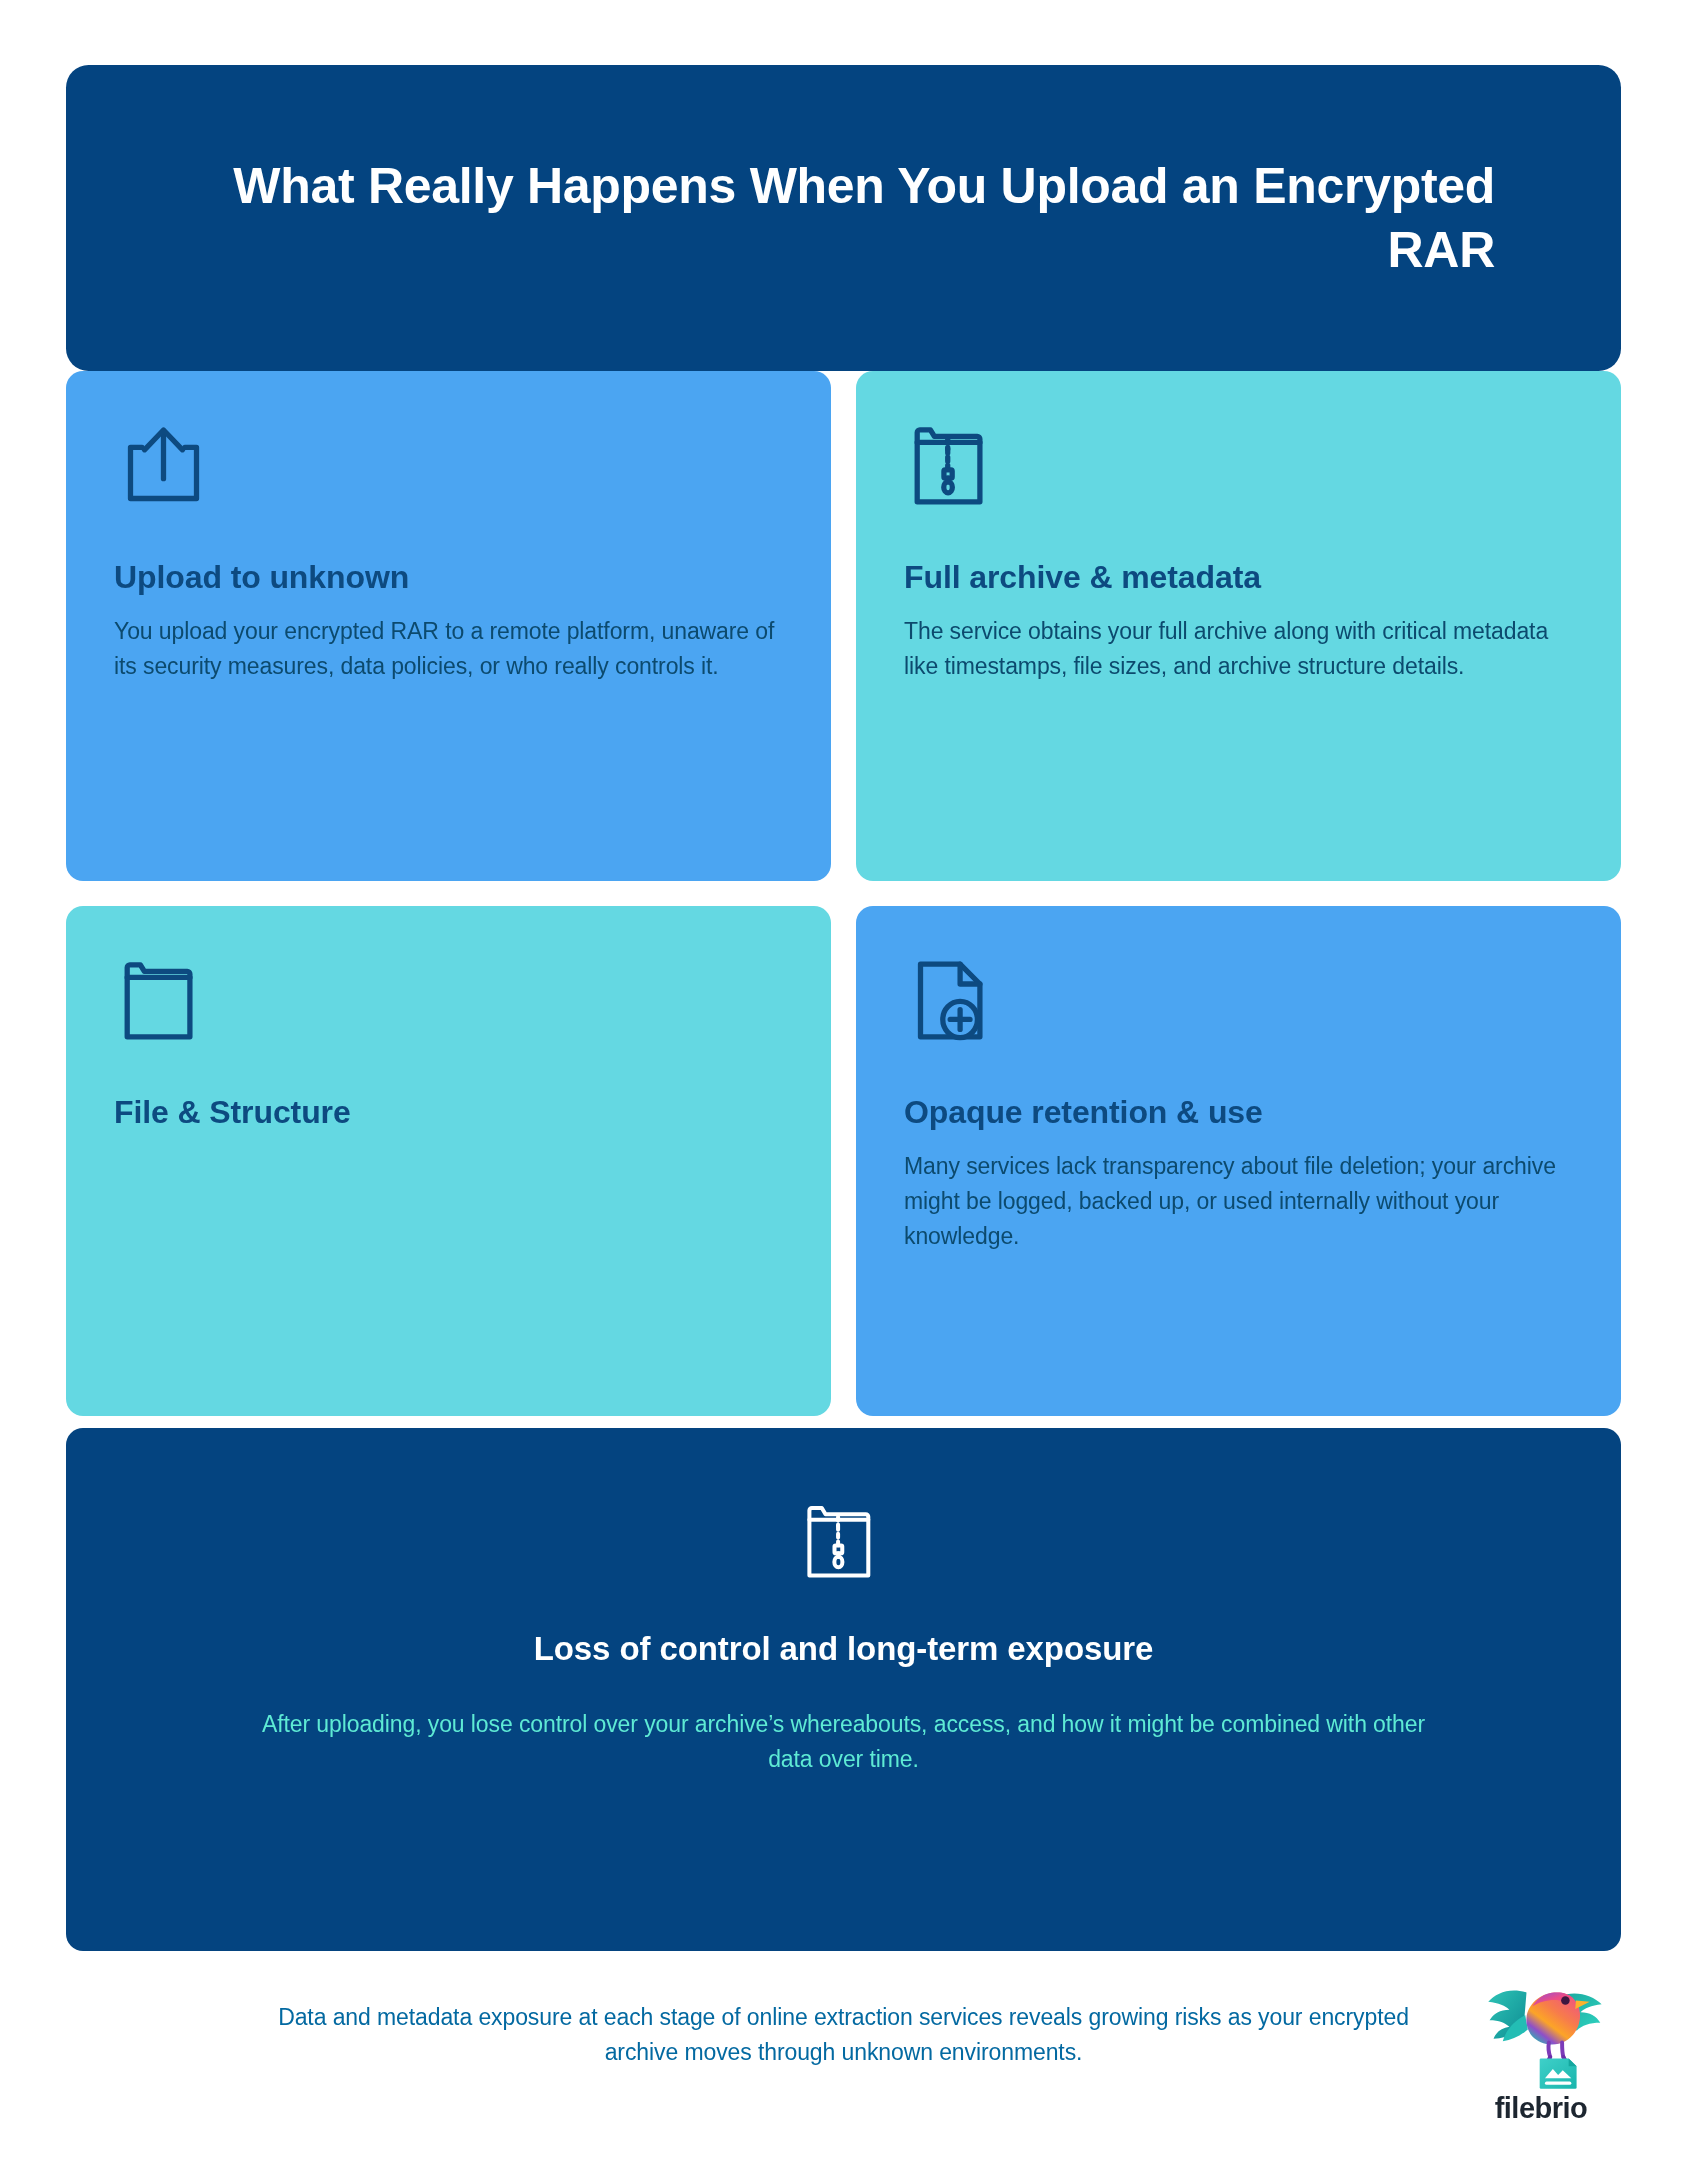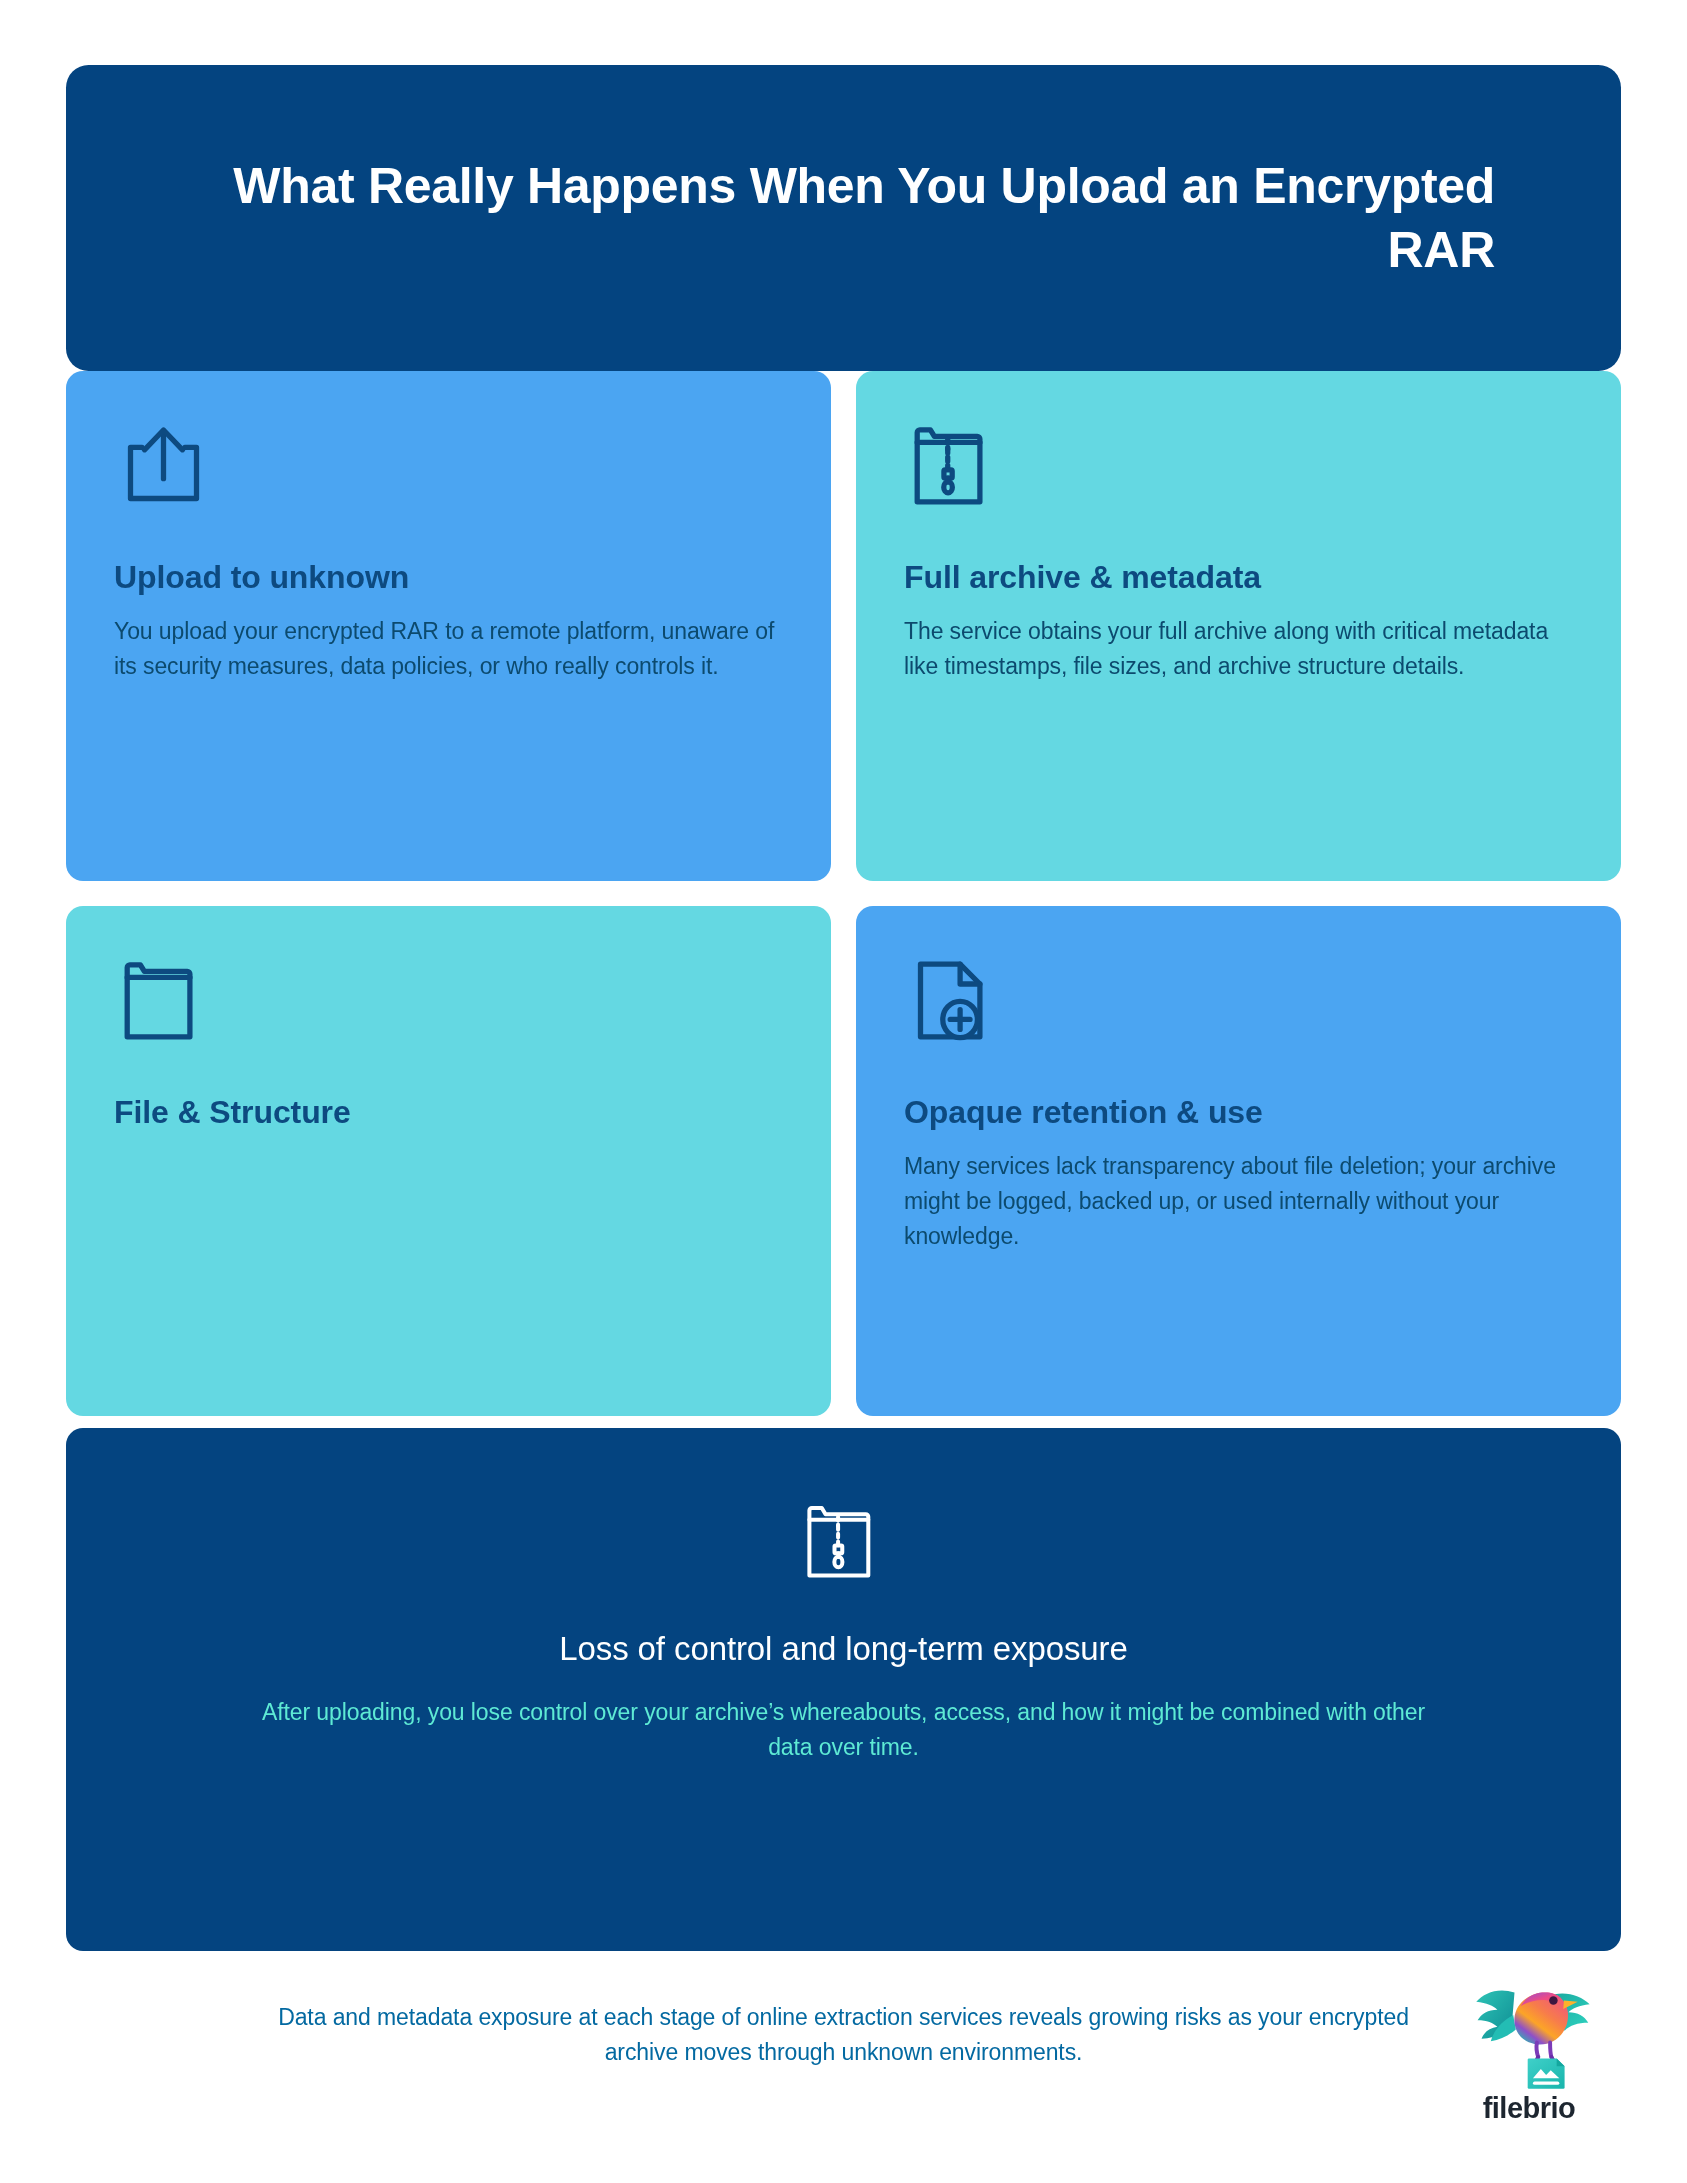--- a/index.html
+++ b/index.html
@@ -124,23 +124,23 @@
   }
   .wide-icon {
     height: 99px;
     display: flex;
     align-items: center;
     justify-content: center;
   }
   .wide-heading {
     color: #ffffff;
     font-size: 33px;
-    font-weight: normal;
+    font-weight: bold;
     text-align: center;
-    margin: 38px 0 4px 0;
+    margin: 38px 0 16px 0;
     line-height: 1.2;
     letter-spacing: -0.1px;
   }
   .wide-text {
     color: #5eead4;
     font-size: 23px;
     line-height: 1.52;
     text-align: center;
     margin: 22.5px 0 0 0;
     max-width: 1184px;
@@ -162,21 +162,21 @@
     color: #0369a1;
     font-size: 23px;
     line-height: 1.52;
     text-align: center;
     margin: 14.6px 0 0 0;
     width: 1184px;
     letter-spacing: -0.1px;
   }
   .brand {
     position: absolute;
-    right: 16px;
+    right: 4px;
     top: -6.6px;
     width: 152px;
     display: flex;
     flex-direction: column;
     align-items: center;
   }
   .brand-mark { display:block; }
   .brand-name {
     font-size: 29px;
     font-weight: bold;

